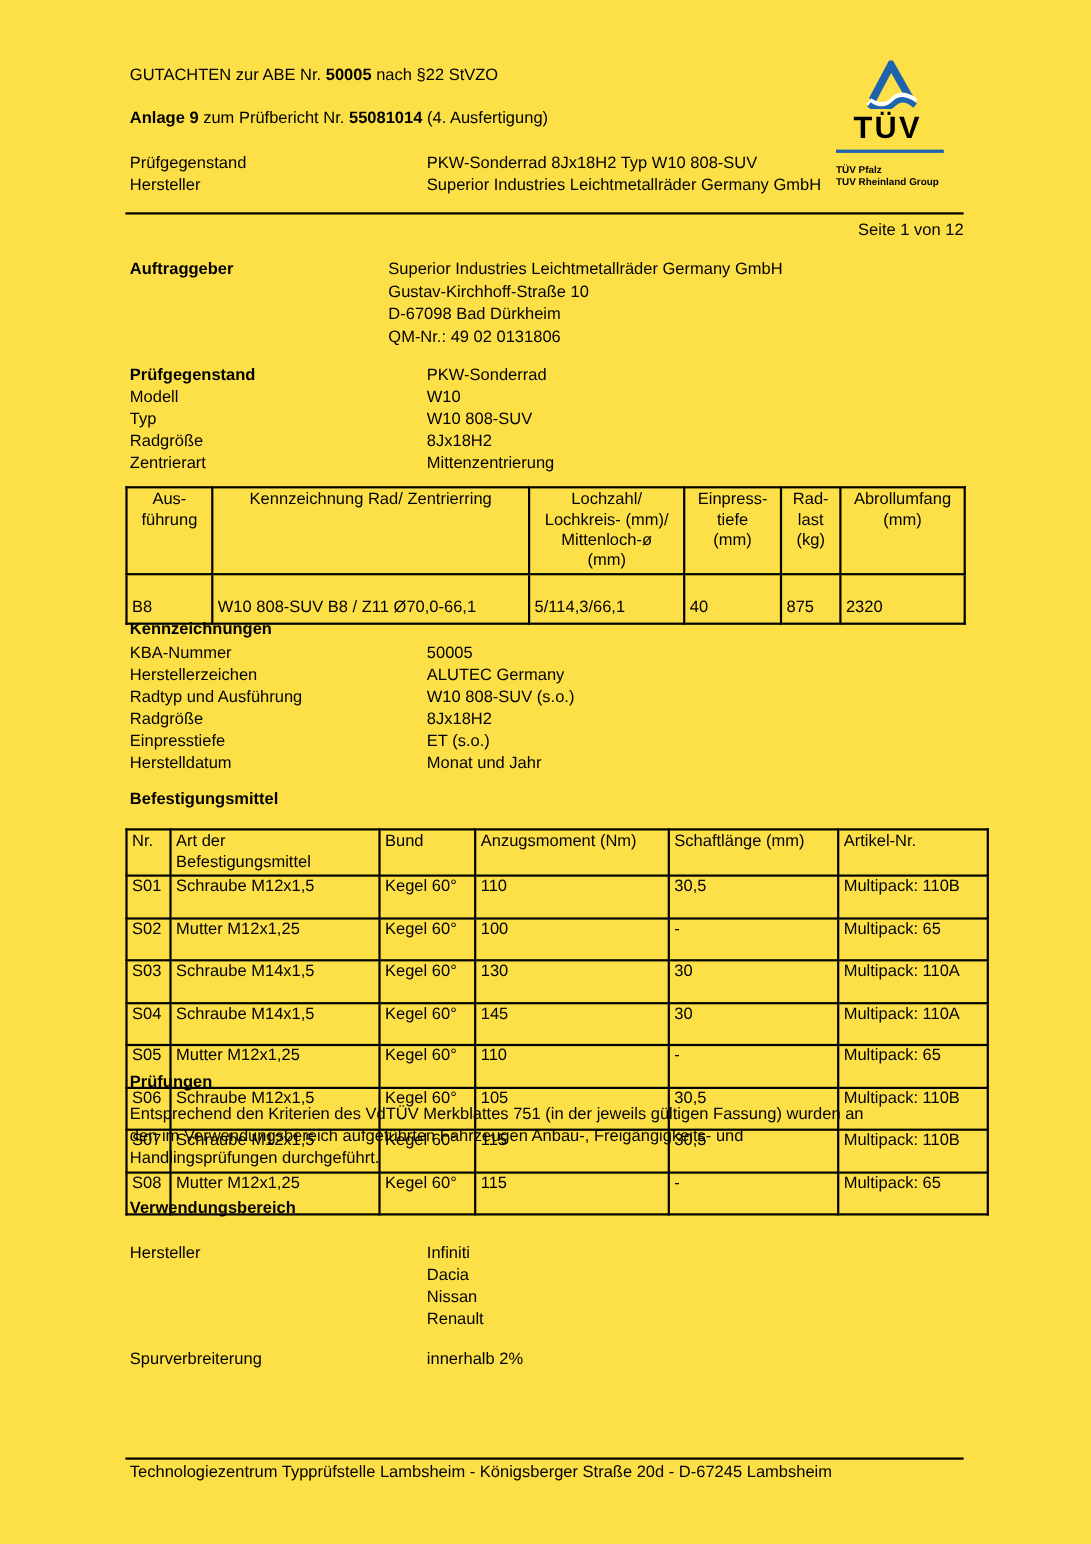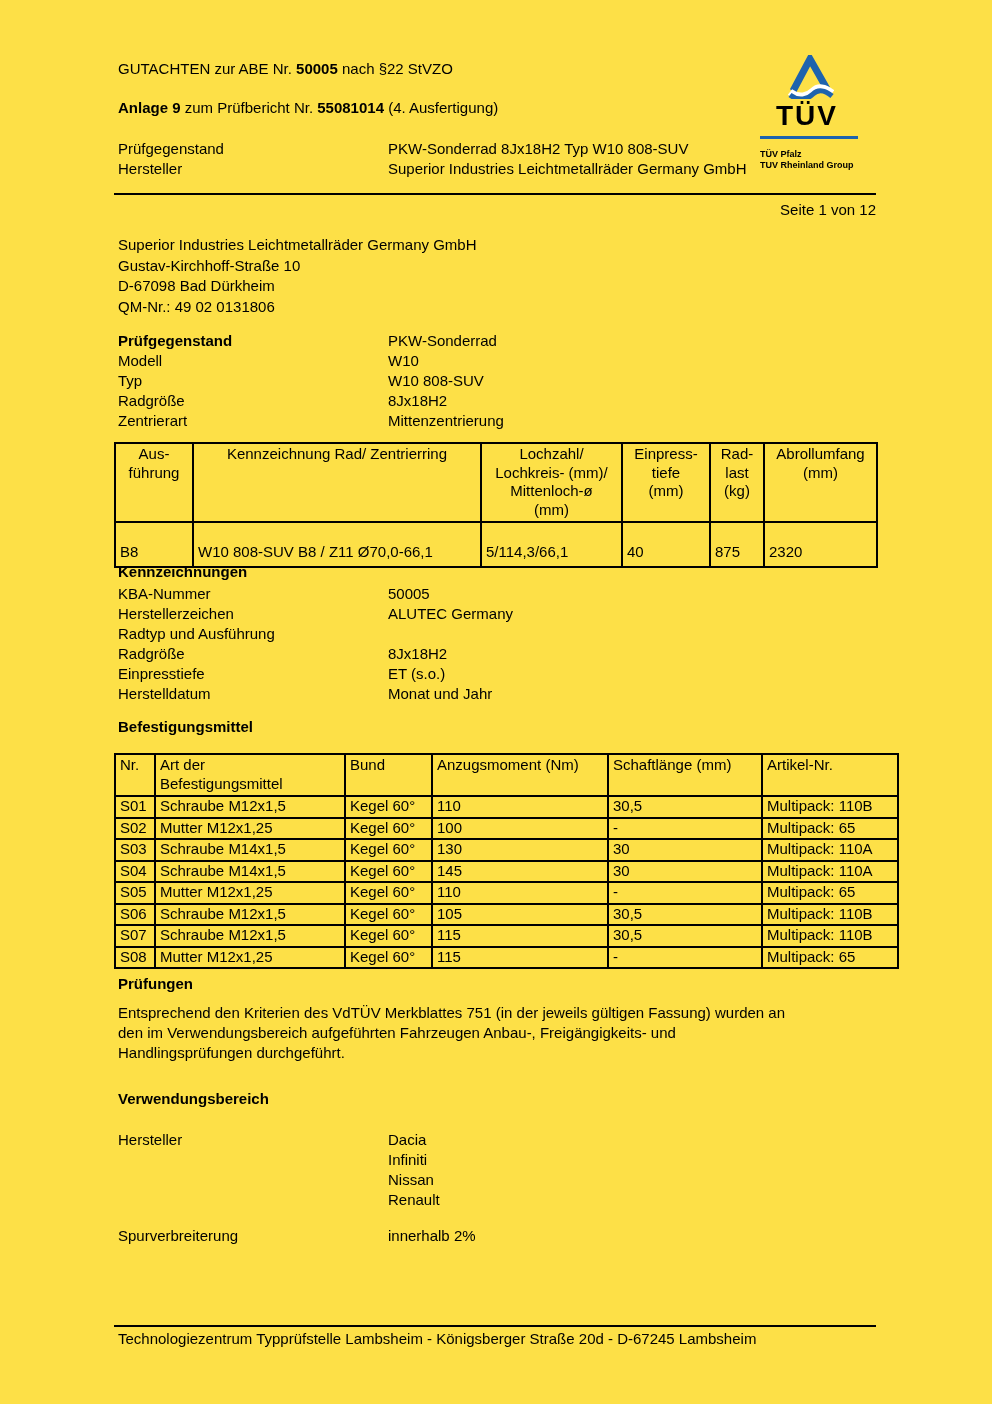--- a/index.html
+++ b/index.html
@@ -46,21 +46,21 @@
     font-size: 15px;
     line-height: 18.5px;
     white-space: pre-line;
     overflow: hidden;
   }
   .t1 { position: absolute; left: 114px; top: 442px; width: 762px; }
   .t1 thead th { height: 74px; text-align: center; }
   .t1 tbody td { padding-top: 20px; padding-bottom: 4px; }
   .t2 { position: absolute; left: 114px; top: 753px; width: 783px; }
   .t2 thead th { height: 37px; }
-  .t2 tbody td { padding-top: 0px; padding-bottom: 1px; }
+  .t2 tbody td { padding-top: 0px; padding-bottom: 18px; }
 
   .para { white-space: pre-line; line-height: 20px; }
 </style>
 </head>
 <body>
 
 <div class="page">
 
   <div class="abs pad" style="top:60px">
     <span>GUTACHTEN zur ABE Nr. </span><span class="b">50005</span><span> nach §22 StVZO</span>
@@ -92,20 +92,21 @@
       <div>TÜV Pfalz</div>
       <div>TUV Rheinland Group</div>
     </div>
   </div>
 
   <div class="hrule" style="top:193px"></div>
   <div class="seite">Seite 1 von 12</div>
 
   <div class="abs pad" style="top:235px">
     <div class="kv" style="line-height:20.5px">
+      <div class="klabel b">Auftraggeber</div>
       <div class="kvalue">
         <div>Superior Industries Leichtmetallräder Germany GmbH</div>
         <div>Gustav-Kirchhoff-Straße 10</div>
         <div>D-67098 Bad Dürkheim</div>
         <div>QM-Nr.: 49 02 0131806</div>
       </div>
     </div>
   </div>
 
   <div class="abs pad" style="top:331px">
@@ -176,20 +177,21 @@
     <div class="kv line">
       <div class="klabel">KBA-Nummer</div>
       <div class="kvalue">50005</div>
     </div>
     <div class="kv line">
       <div class="klabel">Herstellerzeichen</div>
       <div class="kvalue">ALUTEC Germany</div>
     </div>
     <div class="kv line">
       <div class="klabel">Radtyp und Ausführung</div>
+      <div class="kvalue">W10 808-SUV (s.o.)</div>
     </div>
     <div class="kv line">
       <div class="klabel">Radgröße</div>
       <div class="kvalue">8Jx18H2</div>
     </div>
     <div class="kv line">
       <div class="klabel">Einpresstiefe</div>
       <div class="kvalue">ET (s.o.)</div>
     </div>
     <div class="kv line">
@@ -292,22 +294,22 @@
   <div class="abs pad para" style="top:1003px">Entsprechend den Kriterien des VdTÜV Merkblattes 751 (in der jeweils gültigen Fassung) wurden an
 den im Verwendungsbereich aufgeführten Fahrzeugen Anbau-, Freigängigkeits- und
 Handlingsprüfungen durchgeführt.</div>
 
   <div class="abs pad b" style="top:1090px">Verwendungsbereich</div>
 
   <div class="abs pad" style="top:1130px">
     <div class="kv line">
       <div class="klabel">Hersteller</div>
       <div class="kvalue">
+        <div>Infiniti</div>
         <div>Dacia</div>
-        <div>Infiniti</div>
         <div>Nissan</div>
         <div>Renault</div>
       </div>
     </div>
   </div>
 
   <div class="abs pad" style="top:1226px">
     <div class="kv line">
       <div class="klabel">Spurverbreiterung</div>
       <div class="kvalue">innerhalb 2%</div>

